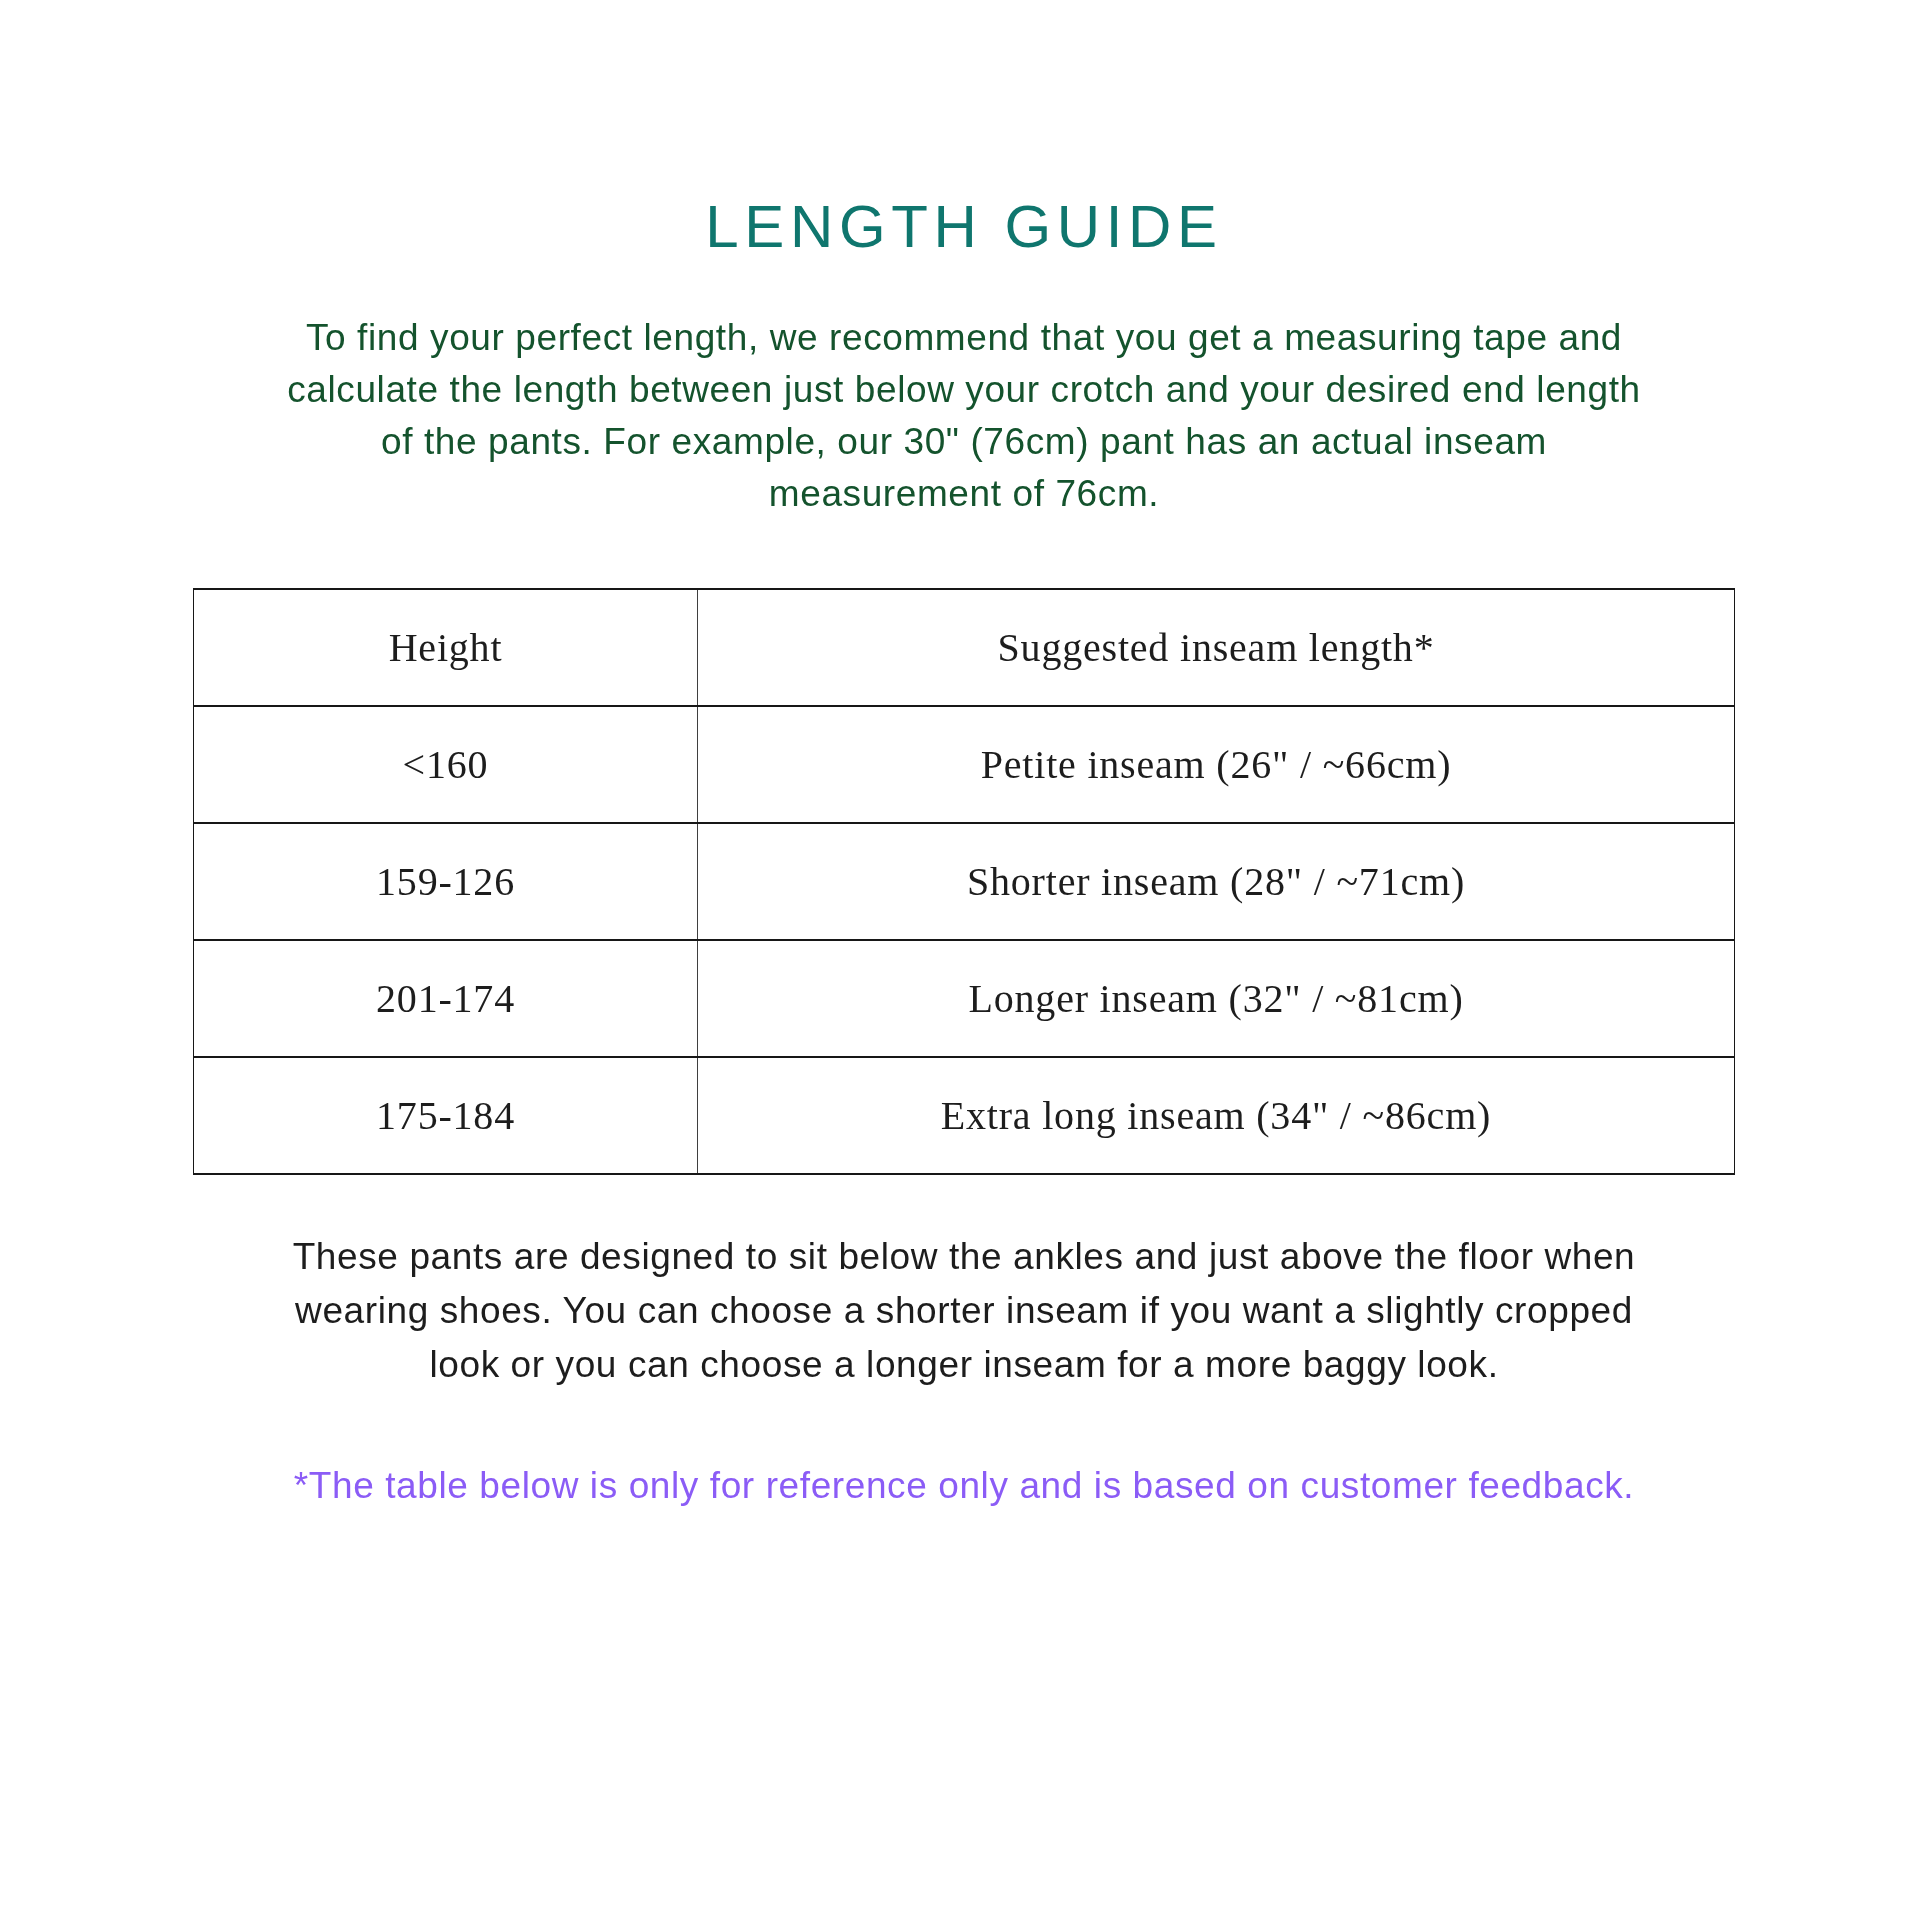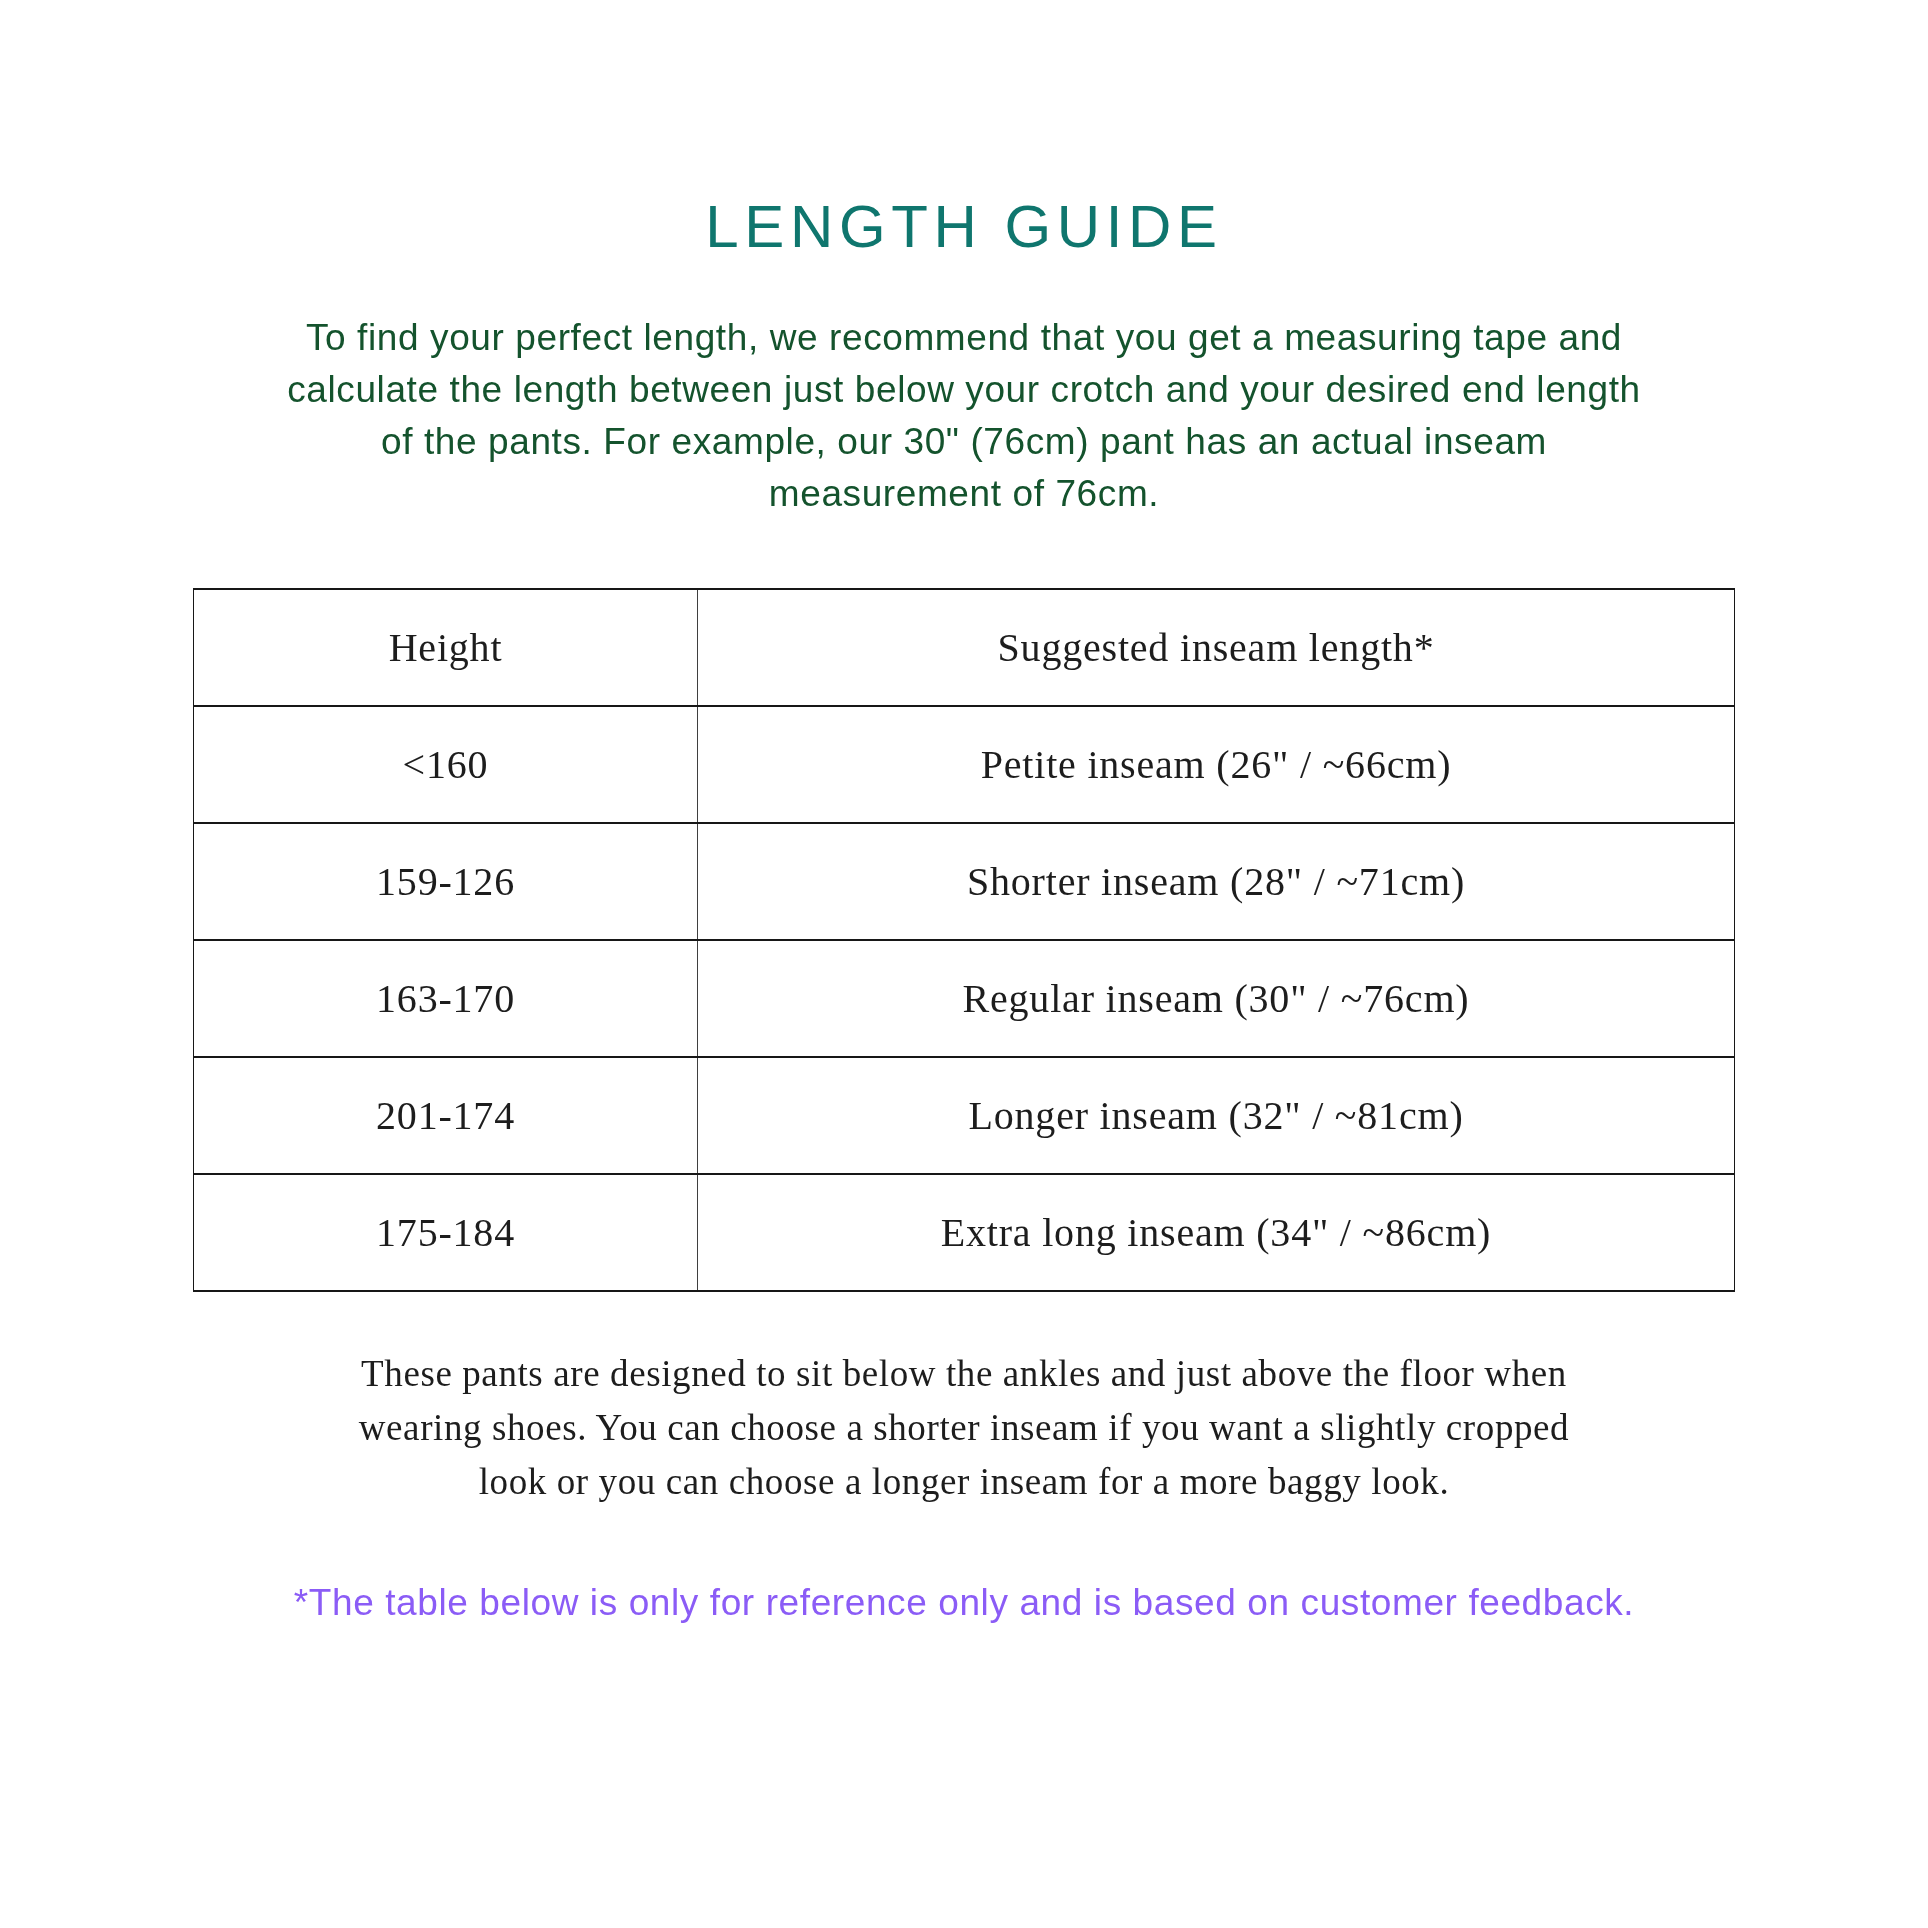--- a/index.html
+++ b/index.html
@@ -68,21 +68,20 @@
   }
   .fit-note {
     margin: 55px auto 0 auto;
     width: 1620px;
     text-align: center;
     font-size: 37px;
     line-height: 54px;
     letter-spacing: 0.6px;
     white-space: pre-line;
     color: #1d1d1d;
-    font-family: Liberation Serif, serif;
   }
   .disclaimer {
     margin: 70px auto 0 auto;
     width: 1620px;
     text-align: center;
     font-size: 37px;
     line-height: 47px;
     letter-spacing: 0.6px;
     color: #8b5cf6;
   }
@@ -109,24 +108,20 @@
     <tbody>
       <tr>
         <td>&lt;160</td>
         <td>Petite inseam (26" / ~66cm)</td>
       </tr>
       <tr>
         <td>159-126</td>
         <td>Shorter inseam (28" / ~71cm)</td>
       </tr>
       <tr>
-        <td>163-170</td>
-        <td>Regular inseam (30" / ~76cm)</td>
-      </tr>
-      <tr>
         <td>201-174</td>
         <td>Longer inseam (32" / ~81cm)</td>
       </tr>
       <tr>
         <td>175-184</td>
         <td>Extra long inseam (34" / ~86cm)</td>
       </tr>
     </tbody>
   </table>
 

